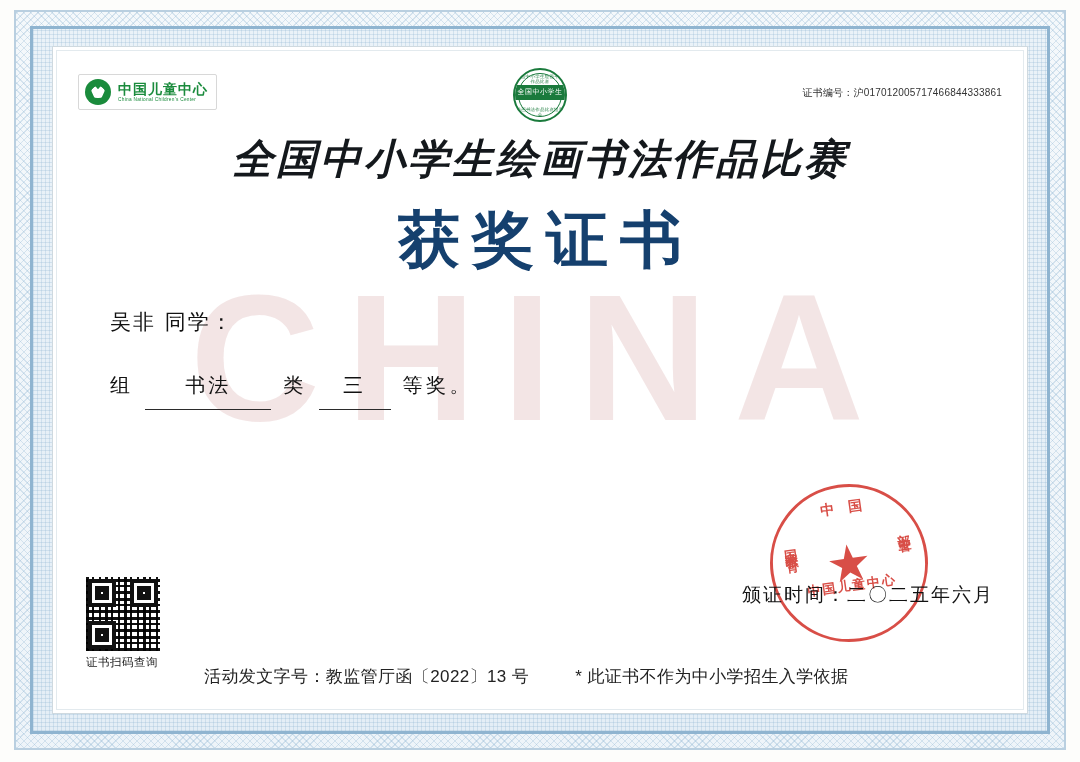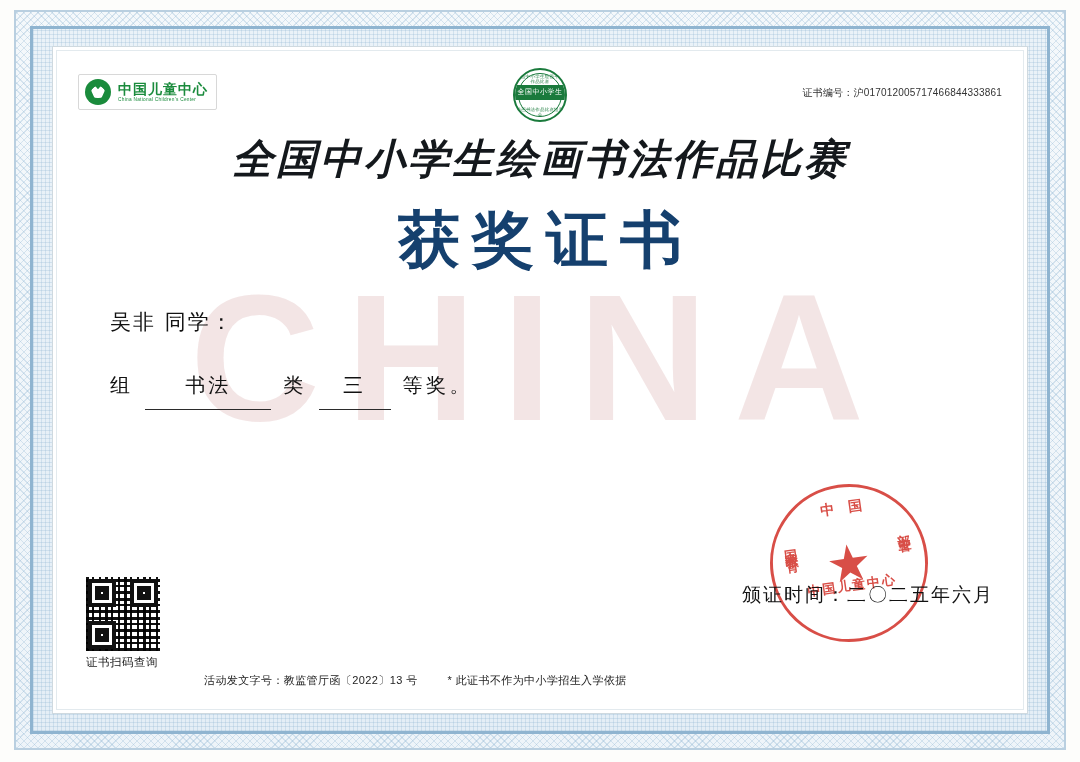--- a/index.html
+++ b/index.html
@@ -390,22 +390,22 @@
     white-space: nowrap;
   }
 
   
   .footer-notes {
     position: absolute;
     left: 152px;
     bottom: 26px;
     display: flex;
     align-items: center;
-    gap: 30px;
-    font-size: 11px;
+    gap: 46px;
+    font-size: 17px;
     color: #222;
     letter-spacing: 0.4px;
     white-space: nowrap;
   }
 </style>
 </head>
 <body>
 
 <div id="certificate">
 

